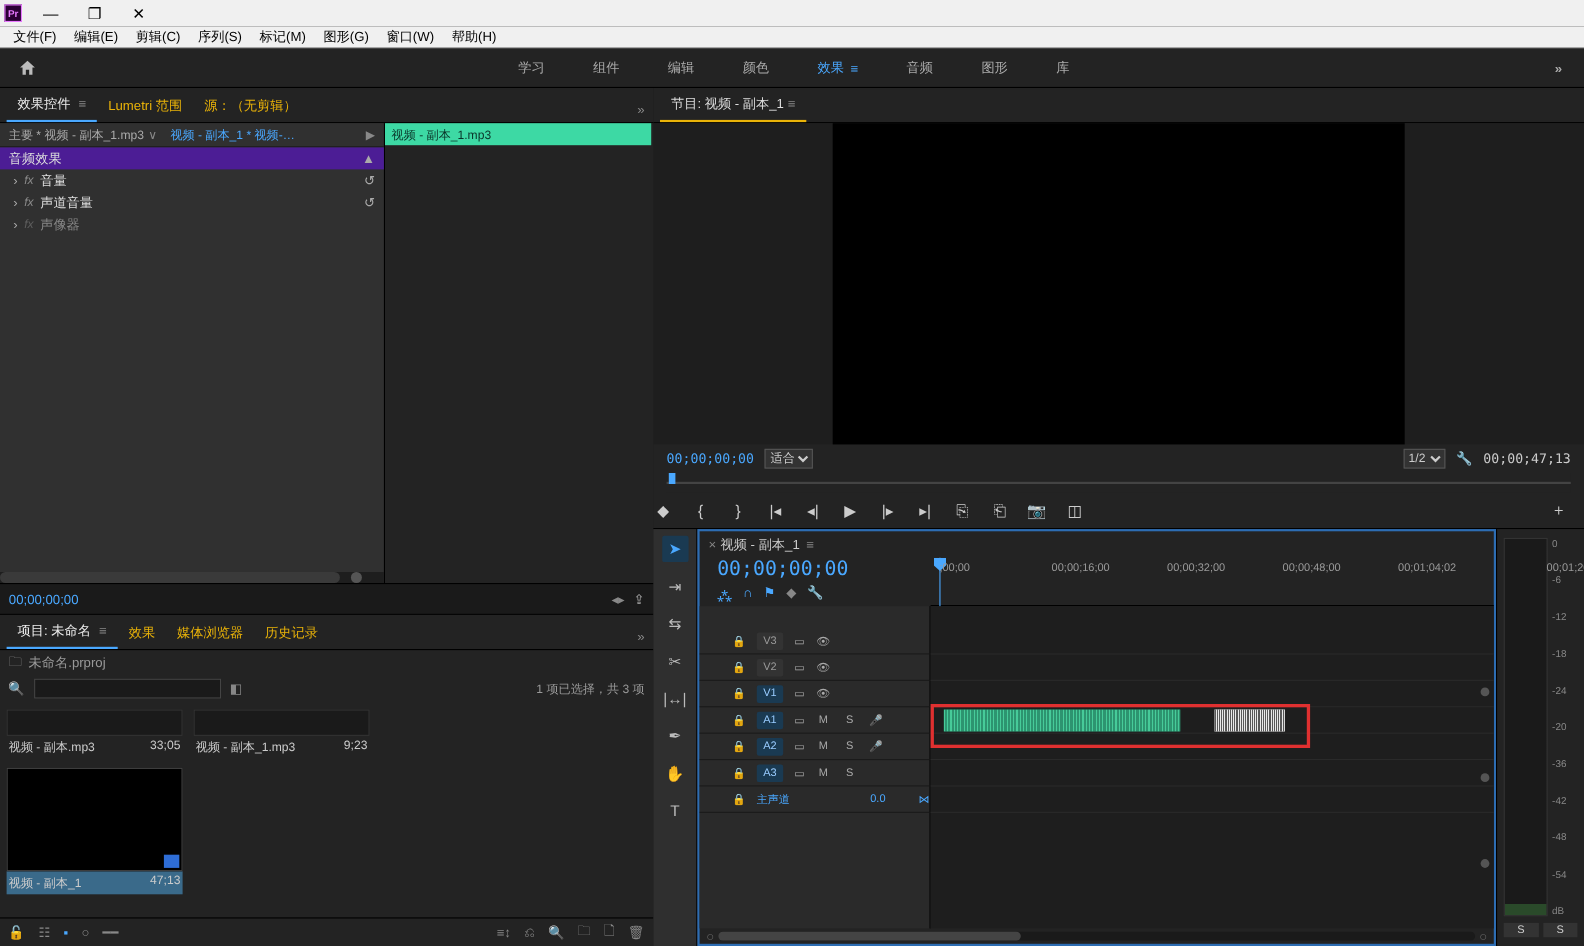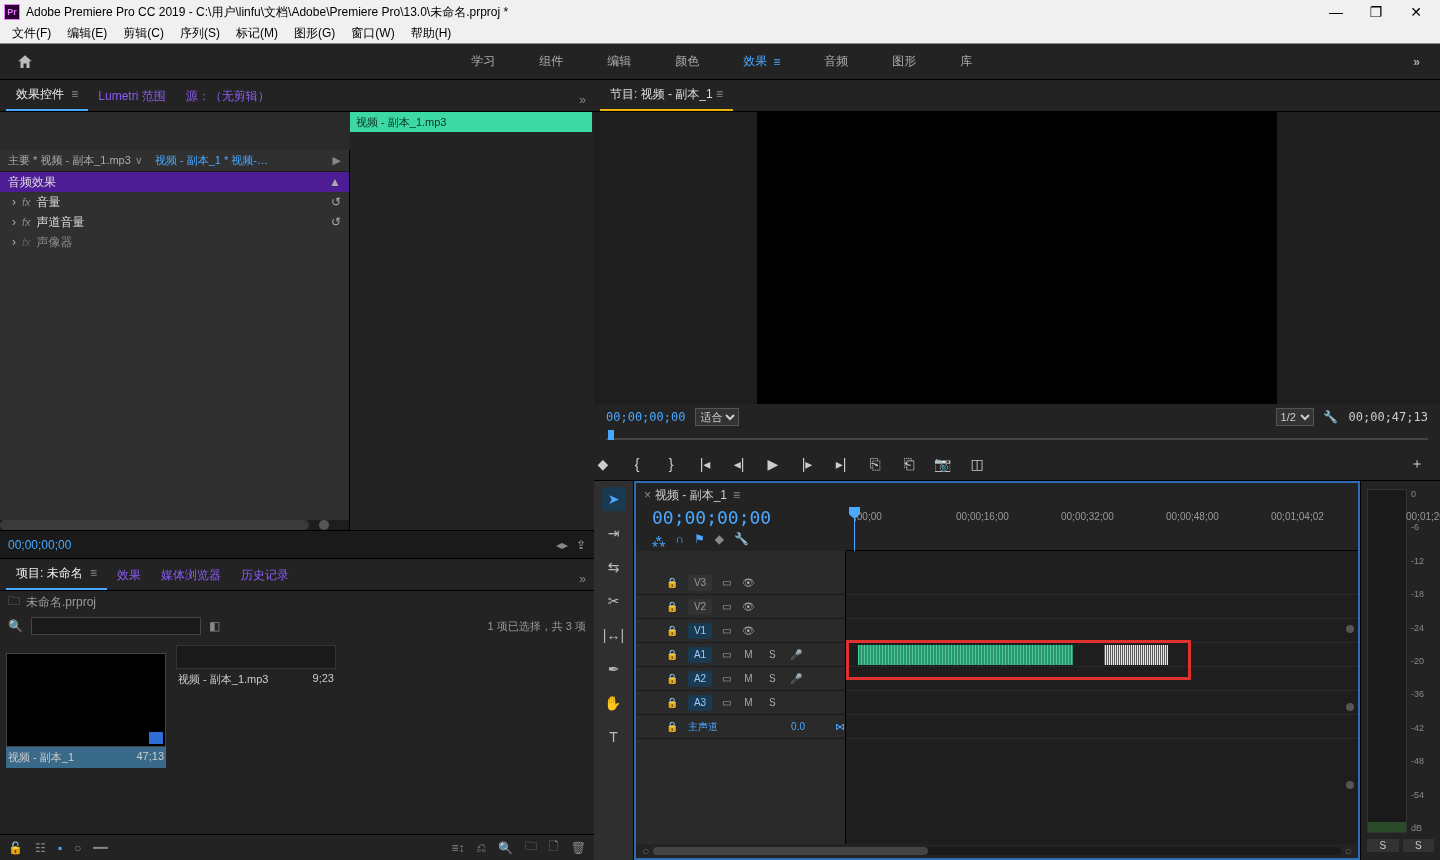--- a/index.html
+++ b/index.html
@@ -25,29 +25,29 @@
 .workspacebar .ws.active .stripes { margin-left: 6px; color: #4aa8ff; }
 .workspacebar .overflow { padding: 0 20px; color: #aaa; font-weight: bold; }
 
 
 .main { display: flex; height: 780px; }
 .leftcol { width: 594px; display: flex; flex-direction: column; }
 .rightcol { flex: 1; display: flex; flex-direction: column; }
 
 
 .tabs { background: #232323; height: 32px; display: flex; align-items: flex-end; border-bottom: 1px solid #000; padding-left: 6px; font-size: 12px; }
-.tabs .tab { padding: 6px 10px; color: #8b5cf6; cursor: pointer; white-space: nowrap; }
+.tabs .tab { padding: 6px 10px; color: #eab308; cursor: pointer; white-space: nowrap; }
 .tabs .tab.active { color: #eee; border-bottom: 2px solid #4aa8ff; }
 .tabs .hamb { margin-left: 4px; color: #888; }
 .tabs .rightfill { flex: 1; }
 .tabs .chev { color: #888; padding: 4px 8px; }
 
 
 .ecPanel { background: #2a2a2a; flex: 1; display: flex; }
-.ecLeft { width: 350px; background: #303030; border-right: 1px solid #000; display: flex; flex-direction: column; margin-top: 38px; }
+.ecLeft { width: 350px; background: #303030; border-right: 1px solid #000; display: flex; flex-direction: column; }
 .ecHeader { height: 22px; display: flex; align-items: center; padding: 0 8px; color: #aaa; border-bottom: 1px solid #1a1a1a; font-size: 11px; }
 .ecHeader .blue { color: #4aa8ff; margin-left: 8px; }
 .ecHeader .arrow { margin-left: auto; color: #888; }
 .ecRow { height: 20px; display: flex; align-items: center; padding: 0 8px; color: #ddd; font-size: 12px; }
 .ecRow .expand { width: 12px; text-align: center; color: #aaa; margin-right: 2px; }
 .ecRow .fx { font-style: italic; color: #888; margin-right: 6px; font-size: 11px; }
 .ecRow .reset { margin-left: auto; color: #aaa; cursor: pointer; }
 .ecRight { flex: 1; background: #232323; display: flex; flex-direction: column; }
 .ecTimeruler { height: 22px; background: #232323; display: flex; align-items: center; color: #aaa; font-size: 10px; padding-left: 20px; gap: 50px; }
 .ecClipbar { height: 20px; background: #3dd9a4; color: #0a3328; font-size: 11px; display: flex; align-items: center; padding-left: 6px; margin-right: 2px; }
@@ -139,21 +139,20 @@
 .meters .bars { width: 40px; background: linear-gradient(to top, #2a4a2a 0%, #2a4a2a 3%, #1a1a1a 3%); border: 1px solid #333; margin-right: 4px; }
 .meters .labels { display: flex; flex-direction: column; justify-content: space-between; font-size: 9px; color: #888; }
 .meters .solo { display: flex; gap: 4px; margin-top: 6px; }
 .meters .solo span { flex: 1; background: #333; text-align: center; font-size: 10px; padding: 1px 0; }
 </style>
 </head>
 <body>
 
 <div class="titlebar">
   <div class="logo">Pr</div>
-  <div class="title">Adobe Premiere Pro CC 2019 - C:\用户\linfu\文档\Adobe\Premiere Pro\13.0\未命名.prproj *</div>
   <div class="winbtn">―</div>
   <div class="winbtn">❐</div>
   <div class="winbtn">✕</div>
 </div>
 
 <div class="menubar">
   <span>文件(F)</span>
   <span>编辑(E)</span>
   <span>剪辑(C)</span>
   <span>序列(S)</span>
@@ -258,20 +257,27 @@
         <span>未命名.prproj</span>
       </div>
       <div class="projSearch">
         <span style="color:#888">🔍</span>
         <input type="text" style="">
         <span style="color:#888">◧</span>
         <span class="info">1 项已选择，共 3 项</span>
       </div>
       <div class="projGrid">
         <div>
+          <div class="clip">
+            <div class="thumb"></div>
+            <div class="labelrow">
+                <span>视频 - 副本.mp3</span>
+                <span>33;05</span>
+              </div>
+          </div>
           <div class="clip seq sel" style="margin-top:8px">
             <div class="thumb">
                 <div class="corner"></div>
               </div>
             <div class="labelrow">
                 <span>视频 - 副本_1</span>
                 <span>47;13</span>
               </div>
           </div>
         </div>

